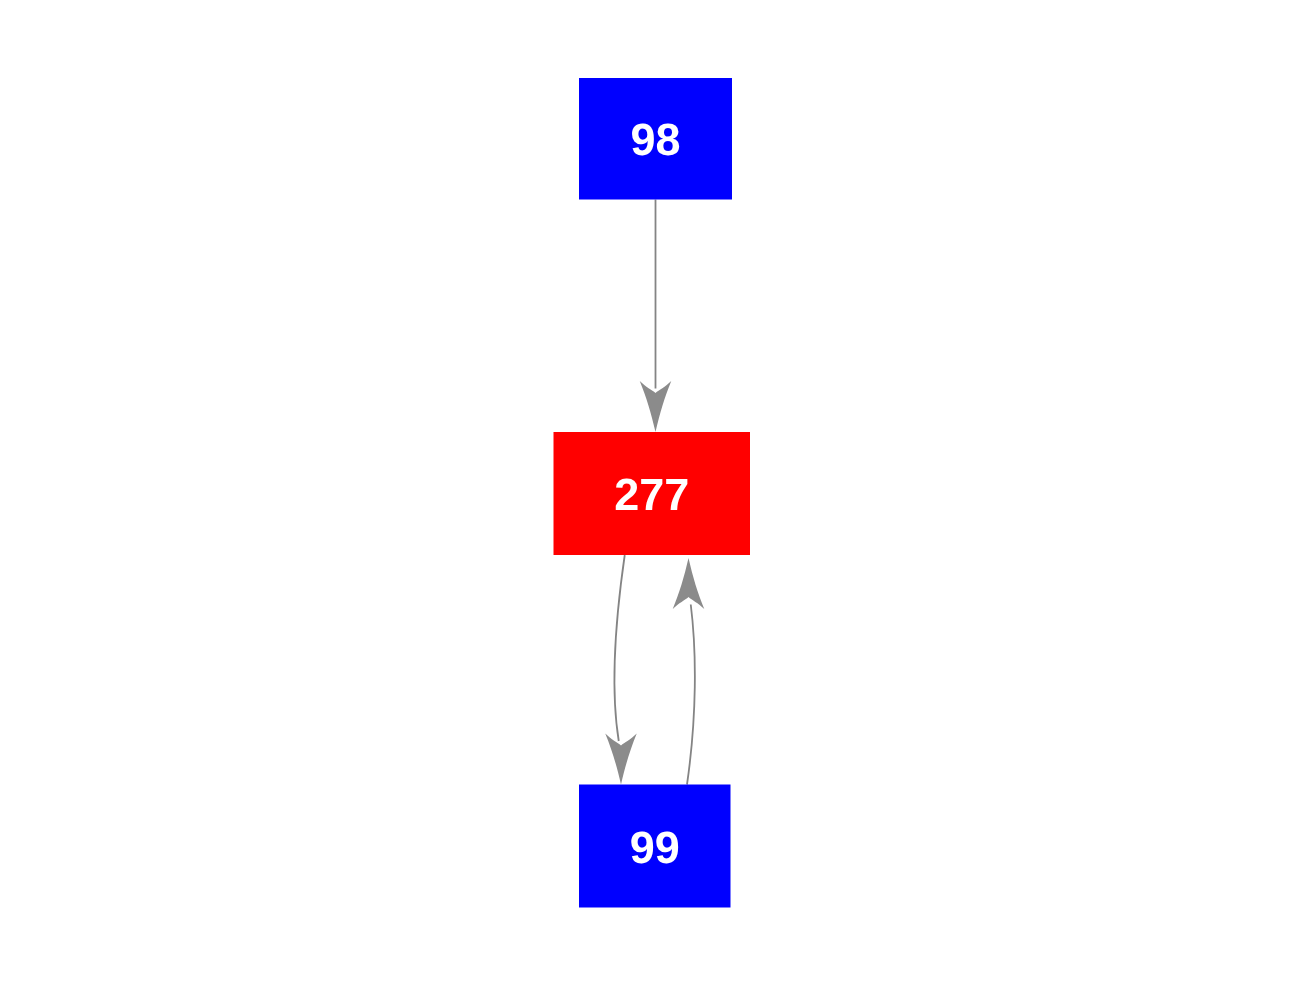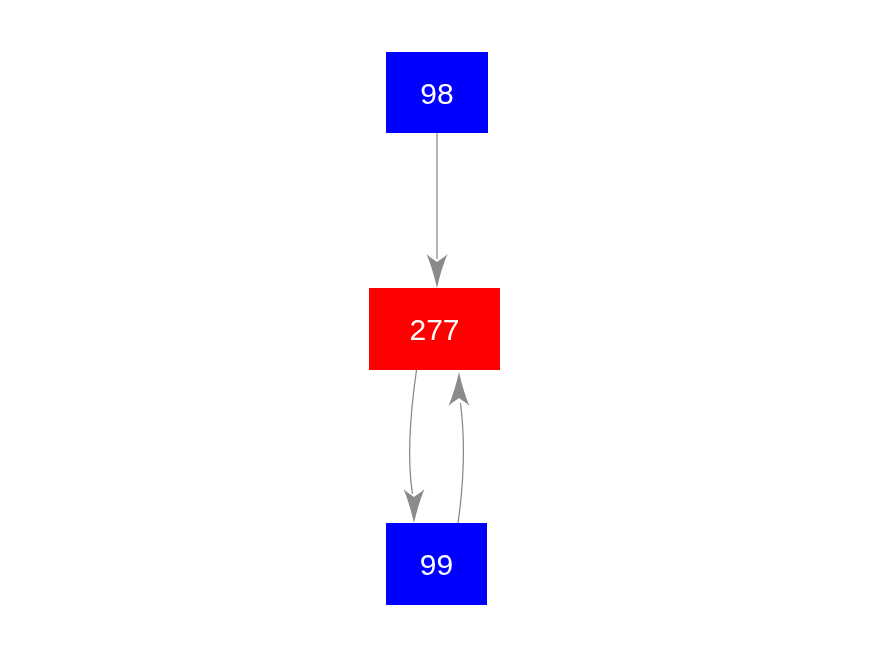--- a/index.html
+++ b/index.html
@@ -7,20 +7,21 @@
     padding: 0;
     background: #ffffff;
   }
   .canvas-wrap {
     position: relative;
     width: 875px;
     height: 656px;
     background: #ffffff;
     overflow: hidden;
     font-family: "Liberation Sans", sans-serif;
+    font-weight: bold;
   }
   svg.graph {
     display: block;
     width: 875px;
     height: 656px;
   }
   .node-label {
     font-family: "Liberation Sans", sans-serif;
     font-size: 30px;
     text-anchor: middle;

